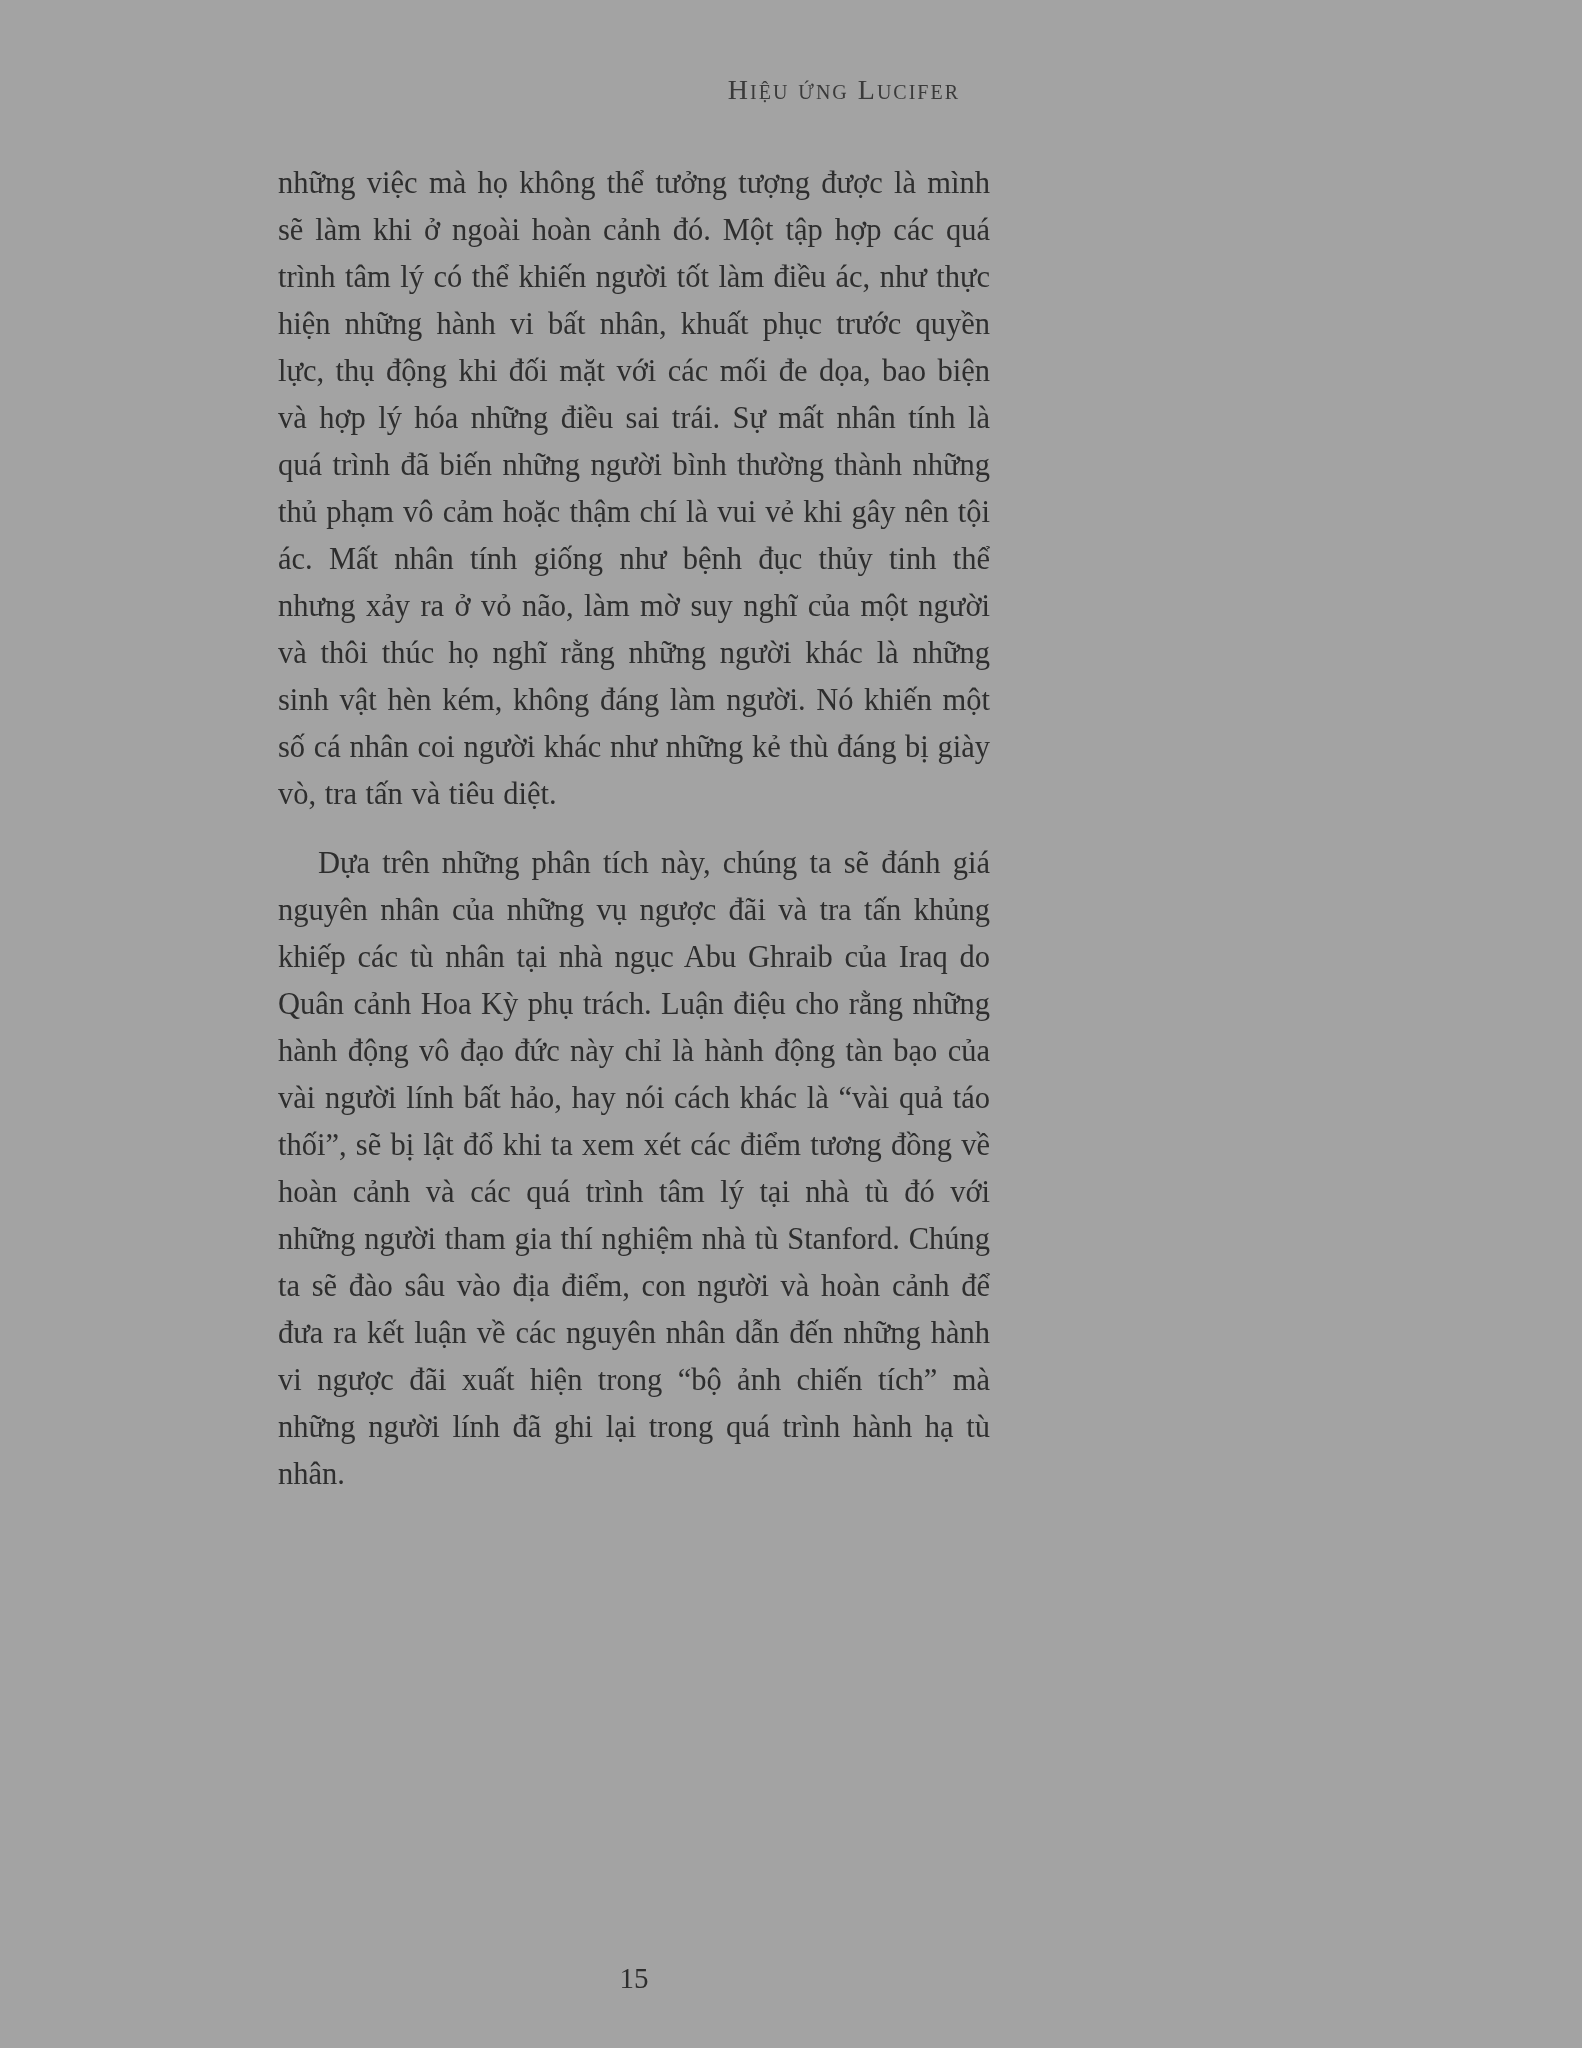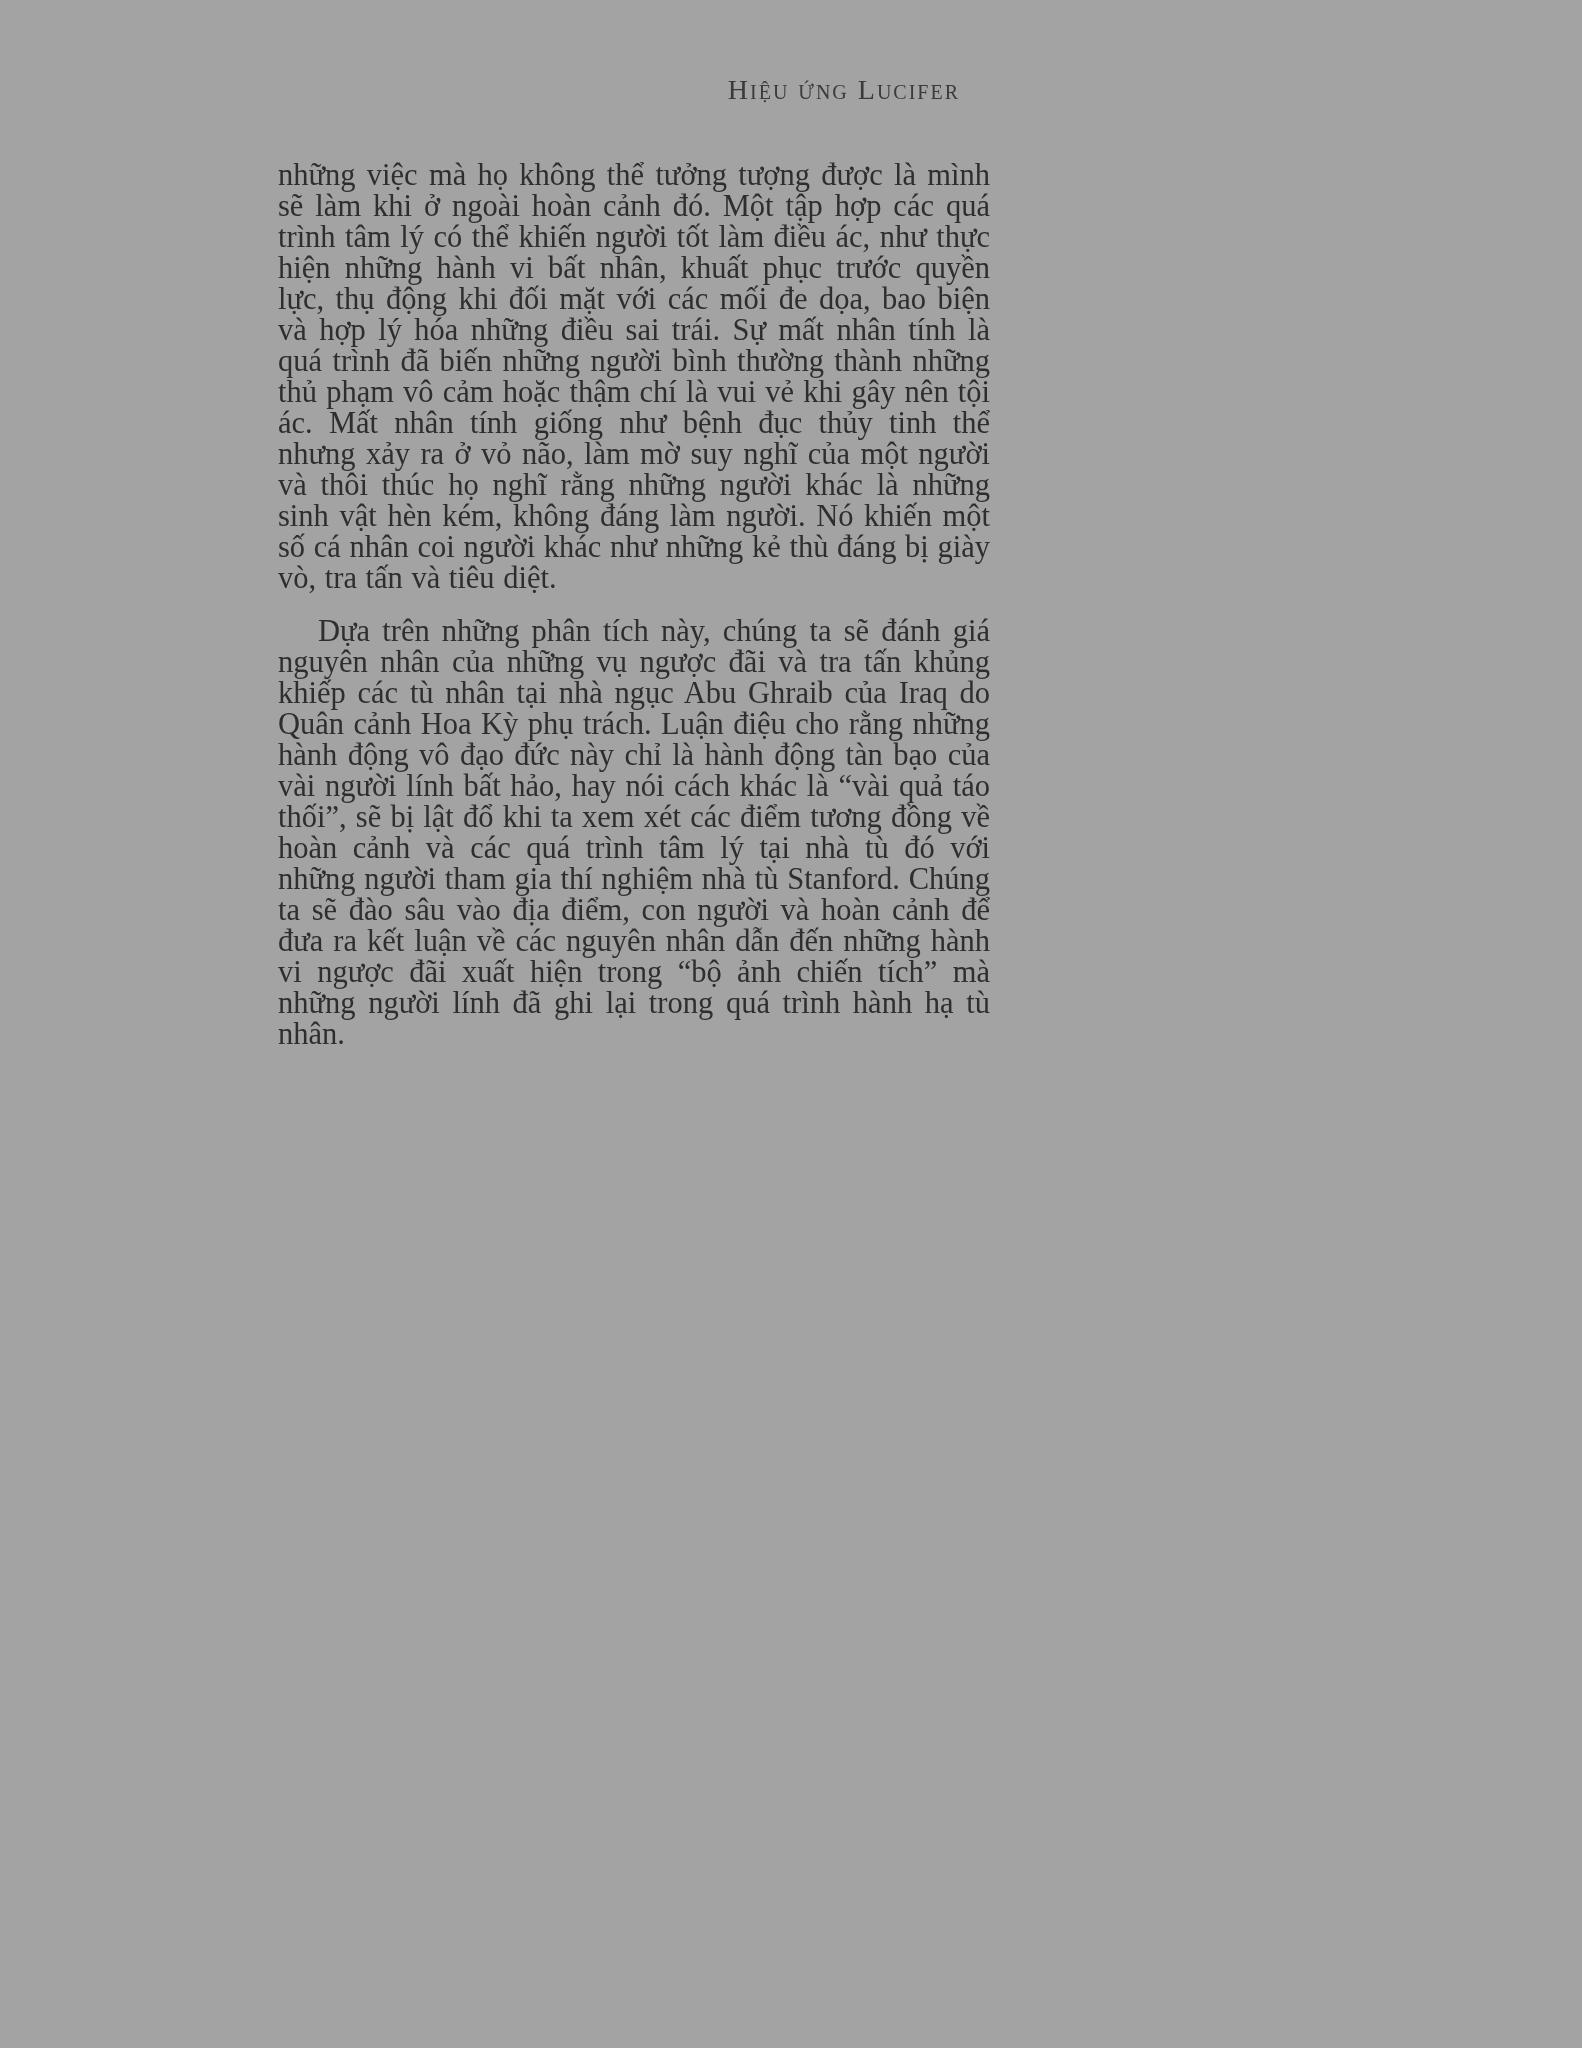--- a/index.html
+++ b/index.html
@@ -35,21 +35,21 @@
   }
   .content {
     position: absolute;
     top: 160px;
     left: 278px;
     width: 712px;
   }
   .body-para {
     margin: 0;
     font-size: 30.5px;
-    line-height: 31px;
+    line-height: 47px;
     text-align: justify;
     text-justify: inter-word;
     word-spacing: 1px;
     color: #2e2e2e;
   }
   .body-para + .body-para {
     margin-top: 22px;
   }
   .indent-first {
     text-indent: 40px;
@@ -69,14 +69,15 @@
 
 <div class="page">
 
   <div class="running-header">Hiệu ứng Lucifer</div>
 
   <div class="content">
     <p class="body-para">những việc mà họ không thể tưởng tượng được là mình sẽ làm khi ở ngoài hoàn cảnh đó. Một tập hợp các quá trình tâm lý có thể khiến người tốt làm điều ác, như thực hiện những hành vi bất nhân, khuất phục trước quyền lực, thụ động khi đối mặt với các mối đe dọa, bao biện và hợp lý hóa những điều sai trái. Sự mất nhân tính là quá trình đã biến những người bình thường thành những thủ phạm vô cảm hoặc thậm chí là vui vẻ khi gây nên tội ác. Mất nhân tính giống như bệnh đục thủy tinh thể nhưng xảy ra ở vỏ não, làm mờ suy nghĩ của một người và thôi thúc họ nghĩ rằng những người khác là những sinh vật hèn kém, không đáng làm người. Nó khiến một số cá nhân coi người khác như những kẻ thù đáng bị giày vò, tra tấn và tiêu diệt.</p>
     <p class="body-para indent-first">Dựa trên những phân tích này, chúng ta sẽ đánh giá nguyên nhân của những vụ ngược đãi và tra tấn khủng khiếp các tù nhân tại nhà ngục Abu Ghraib của Iraq do Quân cảnh Hoa Kỳ phụ trách. Luận điệu cho rằng những hành động vô đạo đức này chỉ là hành động tàn bạo của vài người lính bất hảo, hay nói cách khác là “vài quả táo thối”, sẽ bị lật đổ khi ta xem xét các điểm tương đồng về hoàn cảnh và các quá trình tâm lý tại nhà tù đó với những người tham gia thí nghiệm nhà tù Stanford. Chúng ta sẽ đào sâu vào địa điểm, con người và hoàn cảnh để đưa ra kết luận về các nguyên nhân dẫn đến những hành vi ngược đãi xuất hiện trong “bộ ảnh chiến tích” mà những người lính đã ghi lại trong quá trình hành hạ tù nhân.</p>
   </div>
 
+  <div class="page-number">15</div>
 
 </div>
 
 </body></html>

